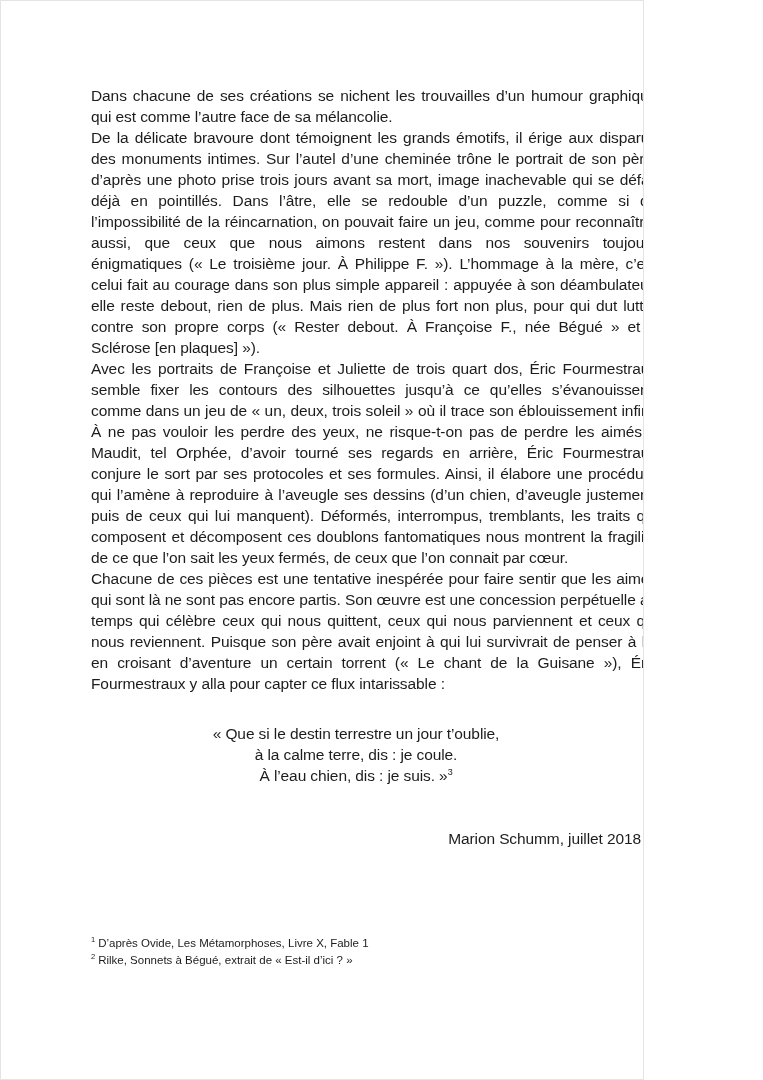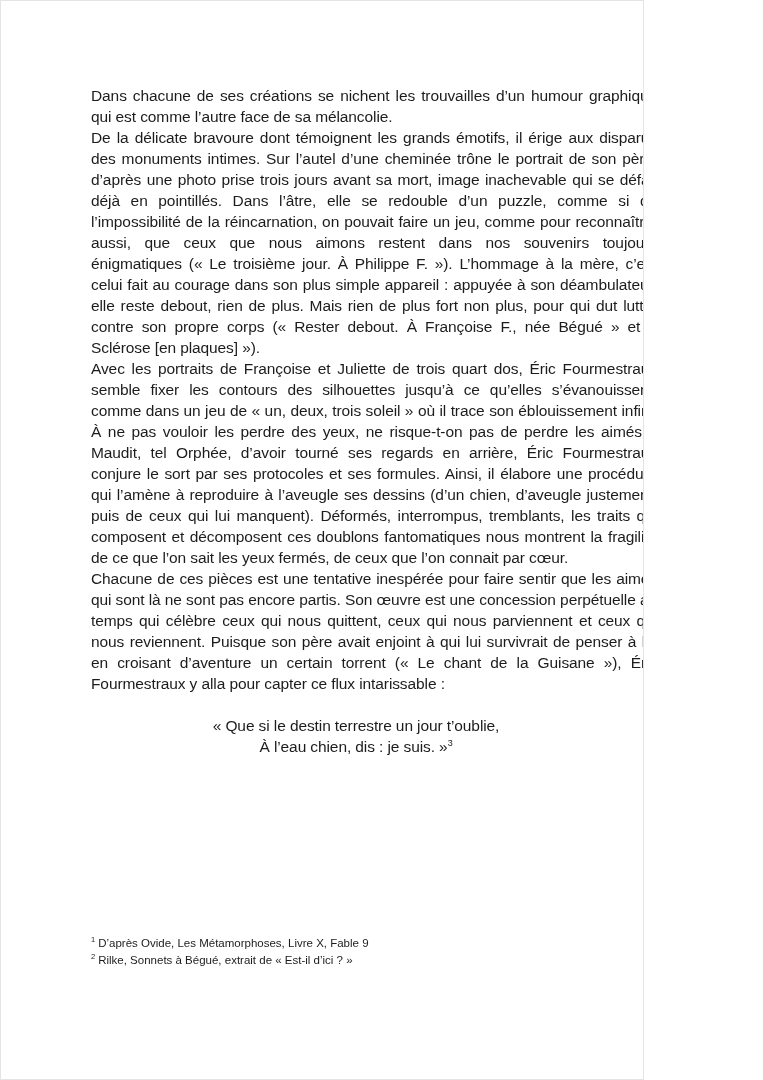--- a/index.html
+++ b/index.html
@@ -22,21 +22,21 @@
     font-size: 15.5px;
     line-height: 21px;
     letter-spacing: -0.1px;
   }
   .text-column p {
     margin: 0;
     text-align: justify;
     text-justify: inter-word;
   }
   .poem {
-    margin-top: 21px;
+    margin-top: 29px;
     padding-right: 36px;
     text-align: center;
   }
   .poem div { line-height: 21px; }
   sup {
     font-size: 9px;
     line-height: 0;
     vertical-align: super;
   }
   .signature {
@@ -76,27 +76,29 @@
 <div class="page">
 
   <div class="text-column">
     <p>Dans chacune de ses créations se nichent les trouvailles d’un humour graphique qui est comme l’autre face de sa mélancolie.</p>
     <p>De la délicate bravoure dont témoignent les grands émotifs, il érige aux disparus des monuments intimes. Sur l’autel d’une cheminée trône le portrait de son père, d’après une photo prise trois jours avant sa mort, image inachevable qui se défait déjà en pointillés. Dans l’âtre, elle se redouble d’un puzzle, comme si de l’impossibilité de la réincarnation, on pouvait faire un jeu, comme pour reconnaître, aussi, que ceux que nous aimons restent dans nos souvenirs toujours énigmatiques (« Le troisième jour. À Philippe F. »). L’hommage à la mère, c’est celui fait au courage dans son plus simple appareil : appuyée à son déambulateur, elle reste debout, rien de plus. Mais rien de plus fort non plus, pour qui dut lutter contre son propre corps (« Rester debout. À Françoise F., née Bégué » et « Sclérose [en plaques] »).</p>
     <p>Avec les portraits de Françoise et Juliette de trois quart dos, Éric Fourmestraux semble fixer les contours des silhouettes jusqu’à ce qu’elles s’évanouissent, comme dans un jeu de « un, deux, trois soleil » où il trace son éblouissement infini. À ne pas vouloir les perdre des yeux, ne risque-t-on pas de perdre les aimés ? Maudit, tel Orphée, d’avoir tourné ses regards en arrière, Éric Fourmestraux conjure le sort par ses protocoles et ses formules. Ainsi, il élabore une procédure qui l’amène à reproduire à l’aveugle ses dessins (d’un chien, d’aveugle justement, puis de ceux qui lui manquent). Déformés, interrompus, tremblants, les traits qui composent et décomposent ces doublons fantomatiques nous montrent la fragilité de ce que l’on sait les yeux fermés, de ceux que l’on connait par cœur.</p>
     <p>Chacune de ces pièces est une tentative inespérée pour faire sentir que les aimés qui sont là ne sont pas encore partis. Son œuvre est une concession perpétuelle au temps qui célèbre ceux qui nous quittent, ceux qui nous parviennent et ceux qui nous reviennent. Puisque son père avait enjoint à qui lui survivrait de penser à lui en croisant d’aventure un certain torrent (« Le chant de la Guisane »), Éric Fourmestraux y alla pour capter ce flux intarissable :</p>
 
     <div class="poem">
       <div>« Que si le destin terrestre un jour t’oublie,</div>
+      <div>à la calme terre, dis : je coule.</div>
       <div><span>À l’eau chien, dis : je suis. »</span><sup>3</sup></div>
     </div>
 
+    <div class="signature">Marion Schumm, juillet 2018</div>
   </div>
 
   <div class="footnotes">
-    <div class="fn"><sup>1</sup><span>D’après Ovide, Les Métamorphoses, Livre X, Fable 9</span></div>
+    <div class="fn"><sup>1</sup><span>D’après Ovide, Les Métamorphoses, Livre X, Fable 1</span></div>
     <div class="fn"><sup>2</sup><span>Rilke, Sonnets à Bégué, extrait de « Est-il d’ici ? »</span></div>
   </div>
 
   <div class="sidebar-caption">
     <span>Éric Fourmestraux</span><span class="sep">|</span><span>Galerie Schumm-Braunstein</span><span class="sep">|</span><span class="italic">Portraits de famille</span><span class="sep">|</span><span>14 septembre - 20 octobre 2018</span>
   </div>
 
 </div>
 
 </body></html>

